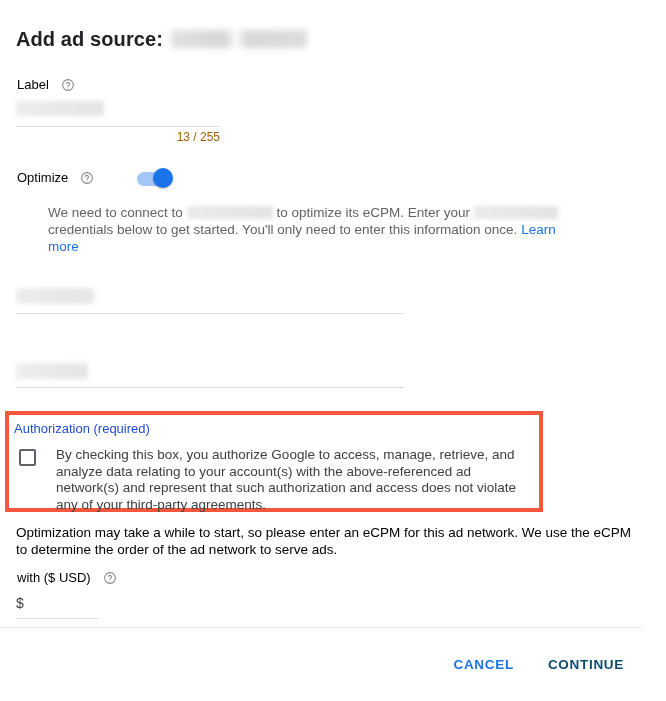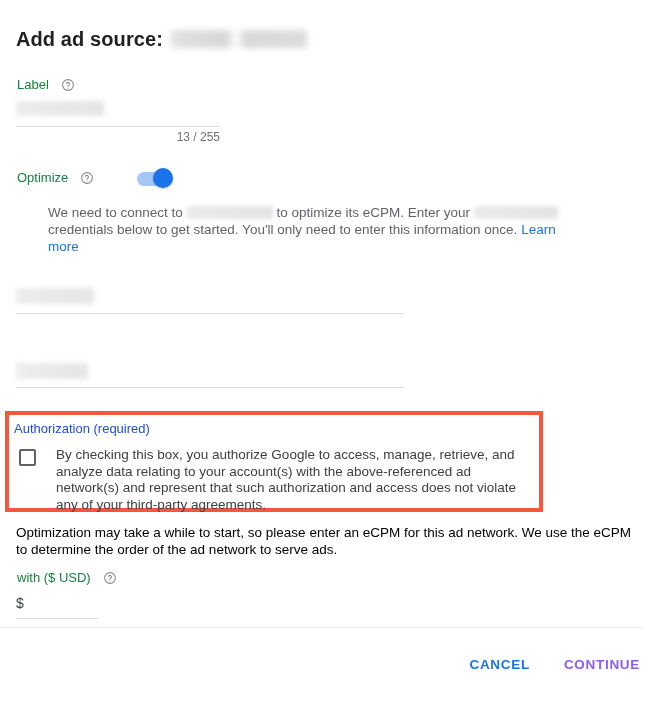--- a/index.html
+++ b/index.html
@@ -47,21 +47,21 @@
   .redact-title {
     width: 136px;
     height: 18px;
     margin-left: 8px;
     background: linear-gradient(90deg,#e2e2e2 0%,#d6d6d6 40%,#ffffff 48%,#d8d8d8 55%,#dcdcdc 100%);
   }
 
   
   .field-label {
     font-size: 13px;
-    color: #15803d;
+    color: #000000;
     display: flex;
     align-items: center;
     gap: 12px;
   }
   .help-icon {
     display: inline-flex;
     width: 14px;
     height: 14px;
     color: #80868b;
   }
@@ -96,21 +96,21 @@
     filter: blur(2.5px);
   }
   #label-underline { left: 16px; top: 126px; width: 204px; }
   #label-counter {
     position: absolute;
     left: 16px;
     top: 130px;
     width: 204px;
     text-align: right;
     font-size: 12px;
-    color: #737373;
+    color: #a16207;
   }
 
   
   #optimize-row {
     position: absolute;
     left: 17px;
     top: 170px;
   }
   .toggle {
     position: absolute;
@@ -271,35 +271,35 @@
   #footer {
     position: absolute;
     left: 0;
     top: 628px;
     width: 666px;
     height: 73px;
     display: flex;
     align-items: center;
     justify-content: flex-end;
     gap: 18px;
-    padding-right: 18px;
+    padding-right: 34px;
     box-sizing: border-box;
   }
   .text-button {
     font-size: 13.5px;
     font-weight: bold;
     letter-spacing: 0.7px;
     background: none;
     border: none;
     padding: 8px 8px;
     cursor: pointer;
     font-family: "Liberation Sans", sans-serif;
   }
   .btn-cancel { color: #1a73e8; }
-  .btn-continue { color: #8b5cf6; cursor: default; }
+  .btn-continue { color: #0c4a6e; cursor: default; }
 </style>
 </head>
 <body>
 
 <div class="page">
 
   <div class="dialog-title">
     <span>Add ad source:</span>
     <span class="redact redact-title"></span>
   </div>

